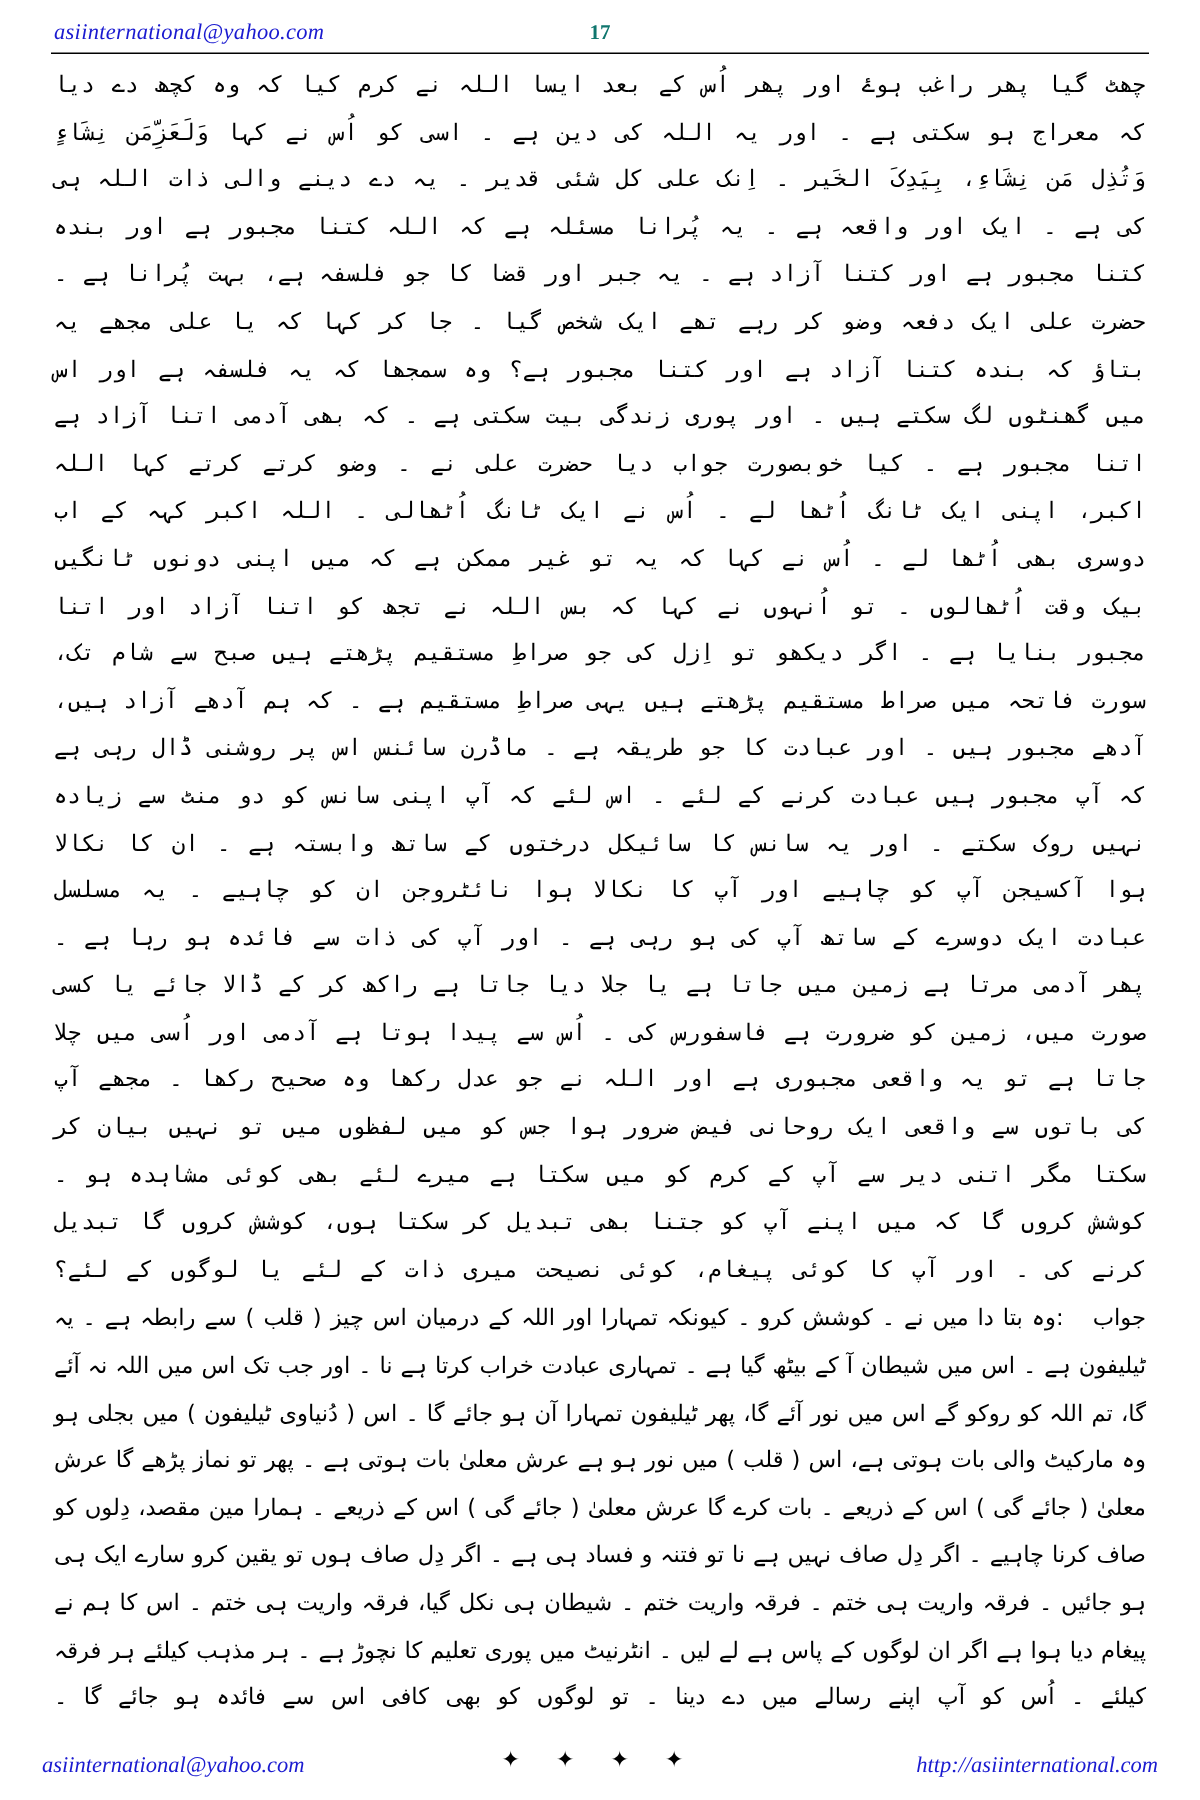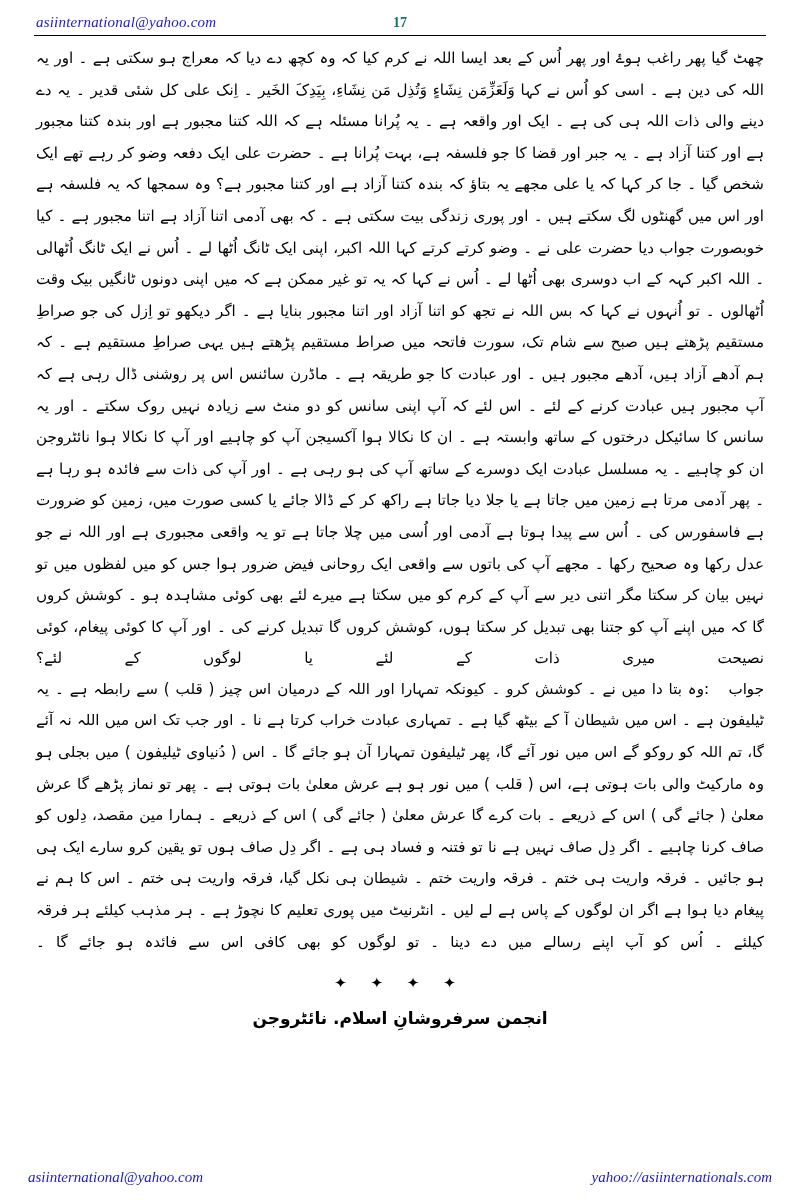--- a/index.html
+++ b/index.html
@@ -45,21 +45,21 @@
   .rule {
     border: none;
     border-top: 1px solid #000;
     margin: 2px 6px 6px 6px;
     height: 0;
   }
   .body-text {
     direction: rtl;
     text-align: justify;
     text-align-last: justify;
-    font-family: Liberation Sans, sans-serif;
+    font-family: Liberation Mono, monospace;
     font-size: 15.1px;
     line-height: 31.6px;
     padding: 0 8px;
     unicode-bidi: embed;
     word-spacing: 1px;
   }
   .body-text p {
     margin: 0 0 0 0;
   }
   .qa-block {
@@ -126,16 +126,16 @@
   </div>
 
   <div class="diamonds">✦ ✦ ✦ ✦</div>
 
   <div class="org-name">انجمن سرفروشانِ اسلام. نائٹروجن</div>
 
   <div class="spacer"></div>
 
   <div class="footer">
     <span>asiinternational@yahoo.com</span>
-    <span>yahoo://asiinternationals.com</span>
+    <span>http://asiinternational.com</span>
   </div>
 
 </div>
 
 </body></html>

